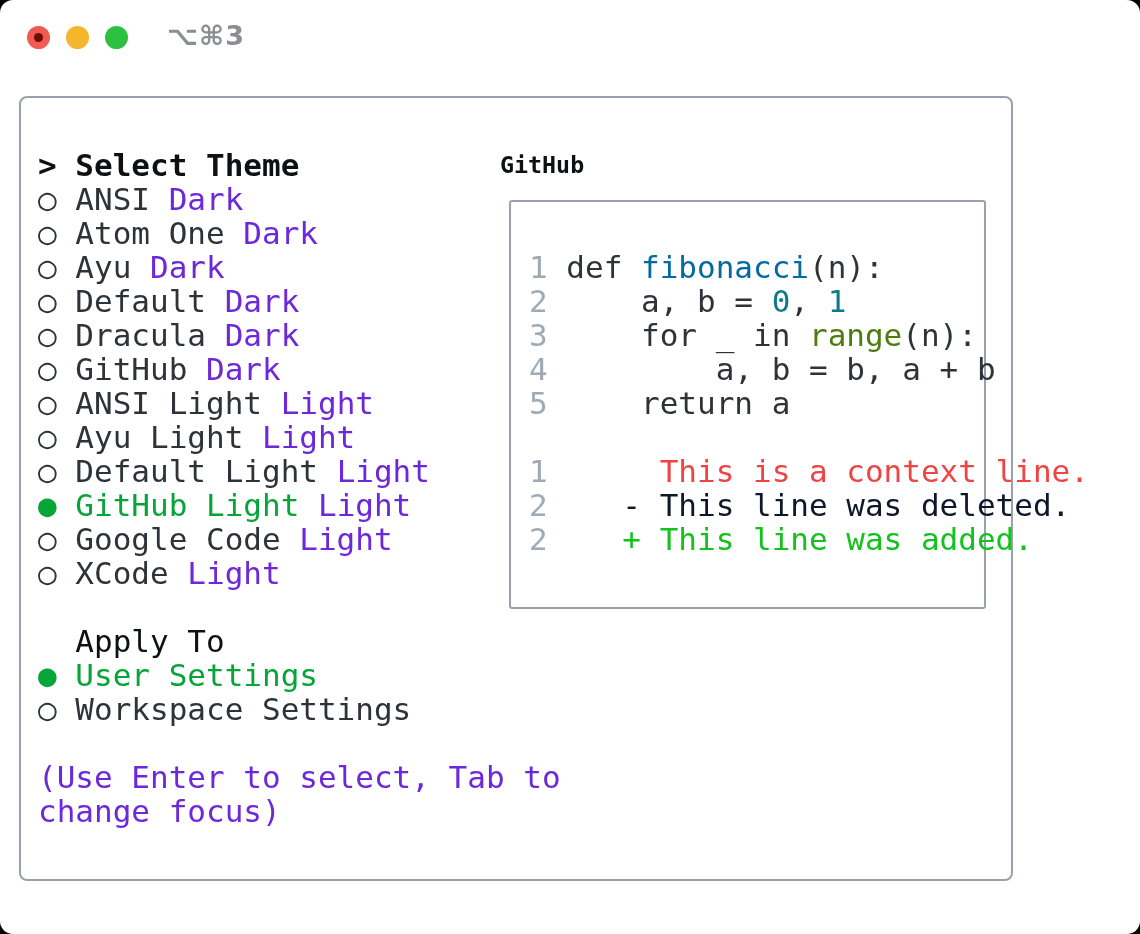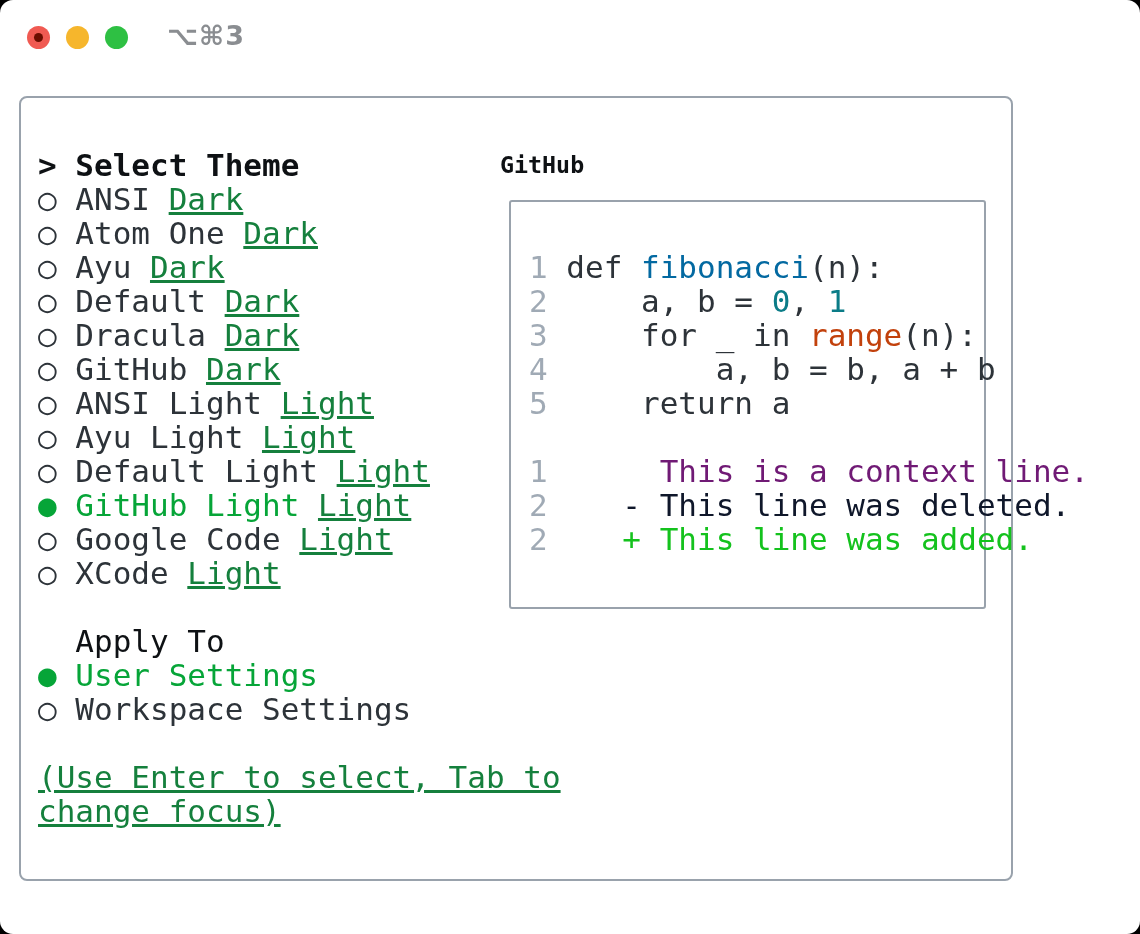--- a/index.html
+++ b/index.html
@@ -20,32 +20,32 @@
   .panel{position:absolute;left:19px;top:96px;width:994px;height:785px;box-sizing:border-box;
          border:2px solid #99a2ac;border-radius:8px;background:#fff;}
 
   
   .grid{position:absolute;font-size:31px;line-height:34px;white-space:pre;color:#2d3339;}
   .grid .row{min-height:34px;}
   .theme-col{left:38px;top:148px;}
   .preview-header{position:absolute;left:500px;top:148px;font-size:23.3px;line-height:34px;
                   font-weight:700;color:#0e1114;white-space:pre;}
   .hdr-bold{font-weight:700;color:#0e1114;}
-  .mut{color:#15803d;text-decoration:underline;}
+  .mut{color:#6d28d9;}
   .sel{color:#06a538;}
 
   .preview-box{position:absolute;left:509px;top:200px;width:477px;height:409px;box-sizing:border-box;
                border:2px solid #99a2ac;border-radius:3px;background:#fff;}
   .code-col{left:529px;top:250px;}
   .ln{color:#a0aab5;}
   .code{color:#2d3339;}
   .fn{color:#0369a1;}
   .lit{color:#0b7c87;}
-  .call{color:#c2410c;}
-  .ctx{color:#701a75;}
+  .call{color:#4d7c0f;}
+  .ctx{color:#ef4444;}
   .del{color:#0f172a;}
   .add{color:#14c21d;text-align:right;}
 </style>
 </head>
 <body>
 
 <div class="stage">
   <div class="window">
 
     <div class="light light-close">

